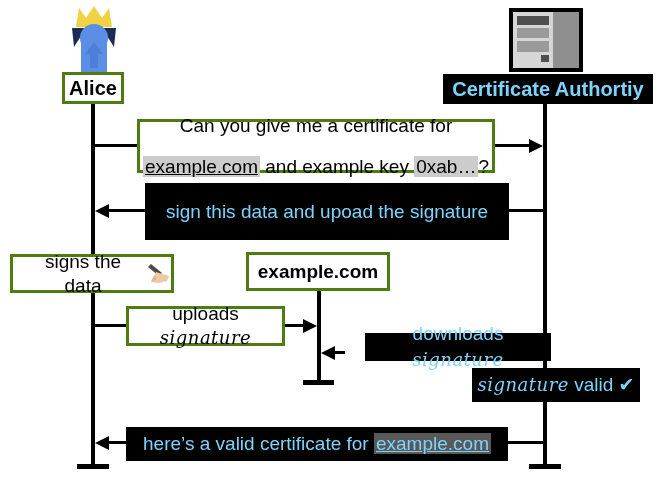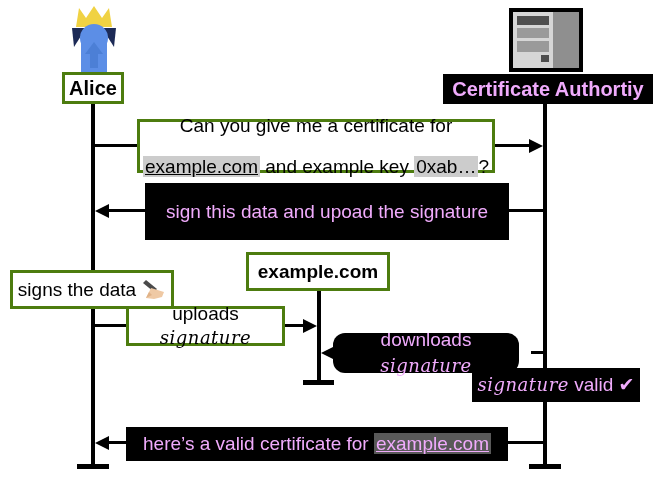--- a/index.html
+++ b/index.html
@@ -13,21 +13,21 @@
   .hline    { position:absolute; height:3px; background:#000; }
   .arrow-left, .arrow-right { position:absolute; width:0; height:0;
     border-top:7px solid transparent; border-bottom:7px solid transparent; }
   .arrow-right { border-left:14px solid #000; }
   .arrow-left  { border-right:14px solid #000; }
   
   .box { position:absolute; box-sizing:border-box; display:flex;
     flex-direction:column; align-items:center; justify-content:center;
     text-align:center; }
   .box-white { background:#fff; border:3px solid #4d7c0f; }
-  .box-black { background:#000; color:#f0abfc; }
+  .box-black { background:#000; color:#7dd3fc; }
   .msg { font-size:19px; line-height:24px; }
   .box-black .msg { line-height:26px;text-align:center; }
   .label { font-weight:bold; font-size:20px; }
   .hl-light { background:var(--hl-light,#cccccc); padding:0 2px; }
   .hl-dark  { background:var(--hl-dark,#595959); padding:0 2px; }
   .u { text-decoration:underline; }
   .script { font-family:"DejaVu Serif", serif; font-style:italic; font-size:18px; letter-spacing:0.5px; }
   .row { display:flex; align-items:center; gap:6px; font-size:19px; }
   svg { display:block; }
 </style>
@@ -82,21 +82,21 @@
     <div class="msg"><span class="hl-light u">example.com</span><span> and example key </span><span class="hl-light">0xab…</span><span>?</span></div>
   </div>
 
   <div class="arrow-left" style="left:95px; top:204px;"></div>
   <div class="hline" style="left:109px; top:209px; width:36px;"></div>
   <div class="hline" style="left:509px; top:209px; width:34px;"></div>
   <div class="box box-black" style="left:145px; top:183px; width:364px; height:57px;">
     <div class="msg">sign this data and upoad the signature</div>
   </div>
 
-  <div class="box box-white" style="left:10px; top:270px; width:164px; height:39px;">
+  <div class="box box-white" style="left:10px; top:254px; width:164px; height:39px;padding-left:12px;">
     <div class="row">
       <span class="msg">signs the data</span>
       <span>
         <svg width="24" height="19" viewBox="0 0 24 19">
           <polygon points="1,3 4,0 15,9 12,12" fill="#4a4a4a"></polygon>
           <polygon points="4,18 9,8 22,12 20,17 12,19" fill="#efc9a4"></polygon>
           <polygon points="4,18 7,12 10,15" fill="#e0b287"></polygon>
         </svg>
       </span>
     </div>
@@ -109,21 +109,21 @@
   <div class="hline" style="left:94px; top:324px; width:32px;"></div>
   <div class="hline" style="left:285px; top:324px; width:19px;"></div>
   <div class="arrow-right" style="left:303px; top:319px;"></div>
   <div class="box box-white" style="left:126px; top:306px; width:159px; height:40px;">
     <div class="msg"><span>uploads </span><span class="script">signature</span></div>
   </div>
 
   <div class="arrow-left" style="left:321px; top:346px;"></div>
   <div class="hline" style="left:335px; top:351px; width:10px;"></div>
   <div class="hline" style="left:531px; top:351px; width:12px;"></div>
-  <div class="box box-black" style="left:333px; top:333px; width:186px; height:40px;border-radius:12px;">
+  <div class="box box-black" style="left:365px; top:333px; width:186px; height:28px;">
     <div class="msg"><span>downloads </span><span class="script">signature</span></div>
   </div>
 
   <div class="box box-black" style="left:472px; top:368px; width:168px; height:34px;">
     <div class="msg"><span class="script">signature</span><span> valid </span><span>✔</span></div>
   </div>
 
   <div class="arrow-left" style="left:95px; top:436px;"></div>
   <div class="hline" style="left:109px; top:441px; width:17px;"></div>
   <div class="hline" style="left:508px; top:441px; width:35px;"></div>

